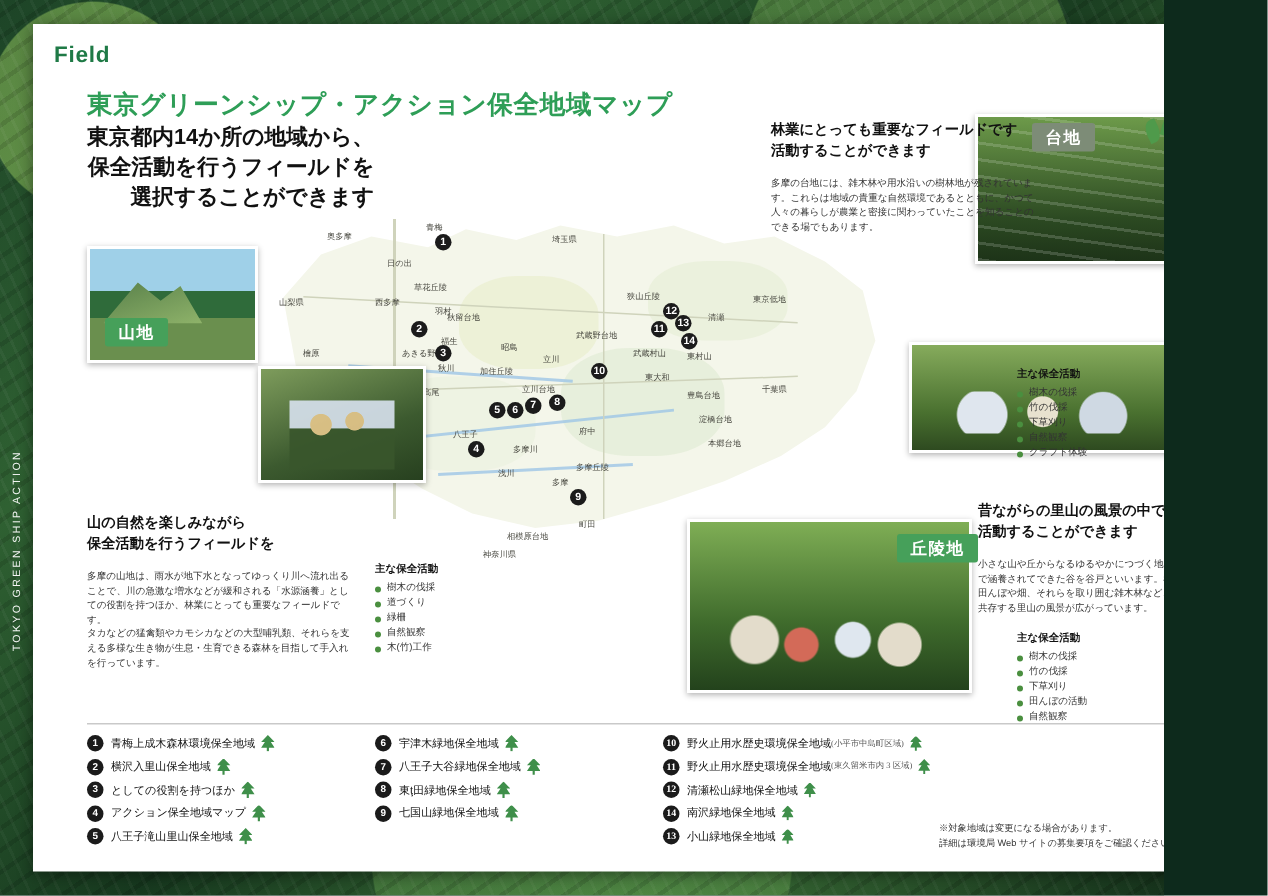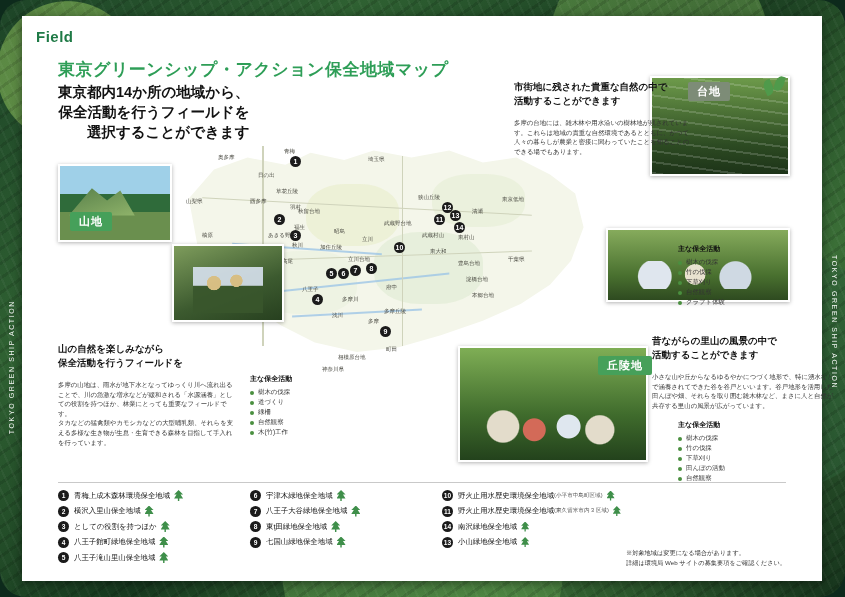--- a/index.html
+++ b/index.html
@@ -4,29 +4,28 @@
 <style>
   html,body{margin:0;padding:0;}
   body{
     width:845px;height:597px;
     font-family:"Liberation Sans", sans-serif;
     background:#0d2a1c;
     overflow:hidden;
   }
   
   #page{
-    position:relative;width:845px;height:597px;overflow:hidden;
+    position:relative;width:776px;height:597px;overflow:hidden;
     background:
       radial-gradient(circle at 8% 12%, rgba(140,190,90,.55) 0 70px, rgba(0,0,0,0) 71px),
       radial-gradient(circle at 22% 38%, rgba(60,120,60,.5) 0 90px, rgba(0,0,0,0) 91px),
       radial-gradient(circle at 78% 8%, rgba(120,175,85,.45) 0 110px, rgba(0,0,0,0) 111px),
       radial-gradient(circle at 92% 62%, rgba(45,95,55,.6) 0 120px, rgba(0,0,0,0) 121px),
       radial-gradient(circle at 50% 95%, rgba(100,160,80,.45) 0 140px, rgba(0,0,0,0) 141px),
       linear-gradient(135deg,#1d4427 0%,#2f6132 25%,#17391f 50%,#3b6f37 75%,#16331c 100%);
-    border-radius: 26px;
   }
   #page:before{
     content:"";position:absolute;inset:0;
     background-image:
       repeating-linear-gradient(65deg, rgba(255,255,255,.05) 0 2px, rgba(0,0,0,0) 2px 9px),
       repeating-linear-gradient(-35deg, rgba(0,0,0,.14) 0 3px, rgba(0,0,0,0) 3px 12px);
     opacity:.75;
   }
   .sheet{
     position:absolute;left:22px;top:16px;width:800px;height:565px;
@@ -273,21 +272,21 @@
       <ul class="dots">
         <li>樹木の伐採</li>
         <li>道づくり</li>
         <li>緑柵</li>
         <li>自然観察</li>
         <li>木(竹)工作</li>
       </ul>
     </div>
 
     <div style="position:absolute;left:492px;top:64px;width:180px;">
-      <div class="blk-title" style="white-space:pre-line;"><span class="hl">市街地に残された貴重な自然の中で
+      <div class="blk-title" style="white-space:pre-line;"><span class="hl">林業にとっても重要なフィールドです
 活動することができます</span></div>
       <div class="blk-body" style="margin-top:10px;white-space:pre-line;">多摩の台地には、雑木林や用水沿いの樹林地が残されています。これらは地域の貴重な自然環境であるとともに、かつて人々の暮らしが農業と密接に関わっていたことを知ることのできる場でもあります。</div>
     </div>
     <div style="position:absolute;left:656px;top:228px;width:110px;">
       <div class="list-h">主な保全活動</div>
       <ul class="dots">
         <li>樹木の伐採</li>
         <li>竹の伐採</li>
         <li>下草刈り</li>
         <li>自然観察</li>
@@ -325,21 +324,21 @@
               <div class="ltext">横沢入里山保全地域</div>
               <span class="tree"></span>
             </div>
           <div class="legend-row">
               <div class="lnum">3</div>
               <div class="ltext">としての役割を持つほか</div>
               <span class="tree"></span>
             </div>
           <div class="legend-row">
               <div class="lnum">4</div>
-              <div class="ltext">八王子館町緑地保全地域</div>
+              <div class="ltext">アクション保全地域マップ</div>
               <span class="tree"></span>
             </div>
           <div class="legend-row">
               <div class="lnum">5</div>
               <div class="ltext">八王子滝山里山保全地域</div>
               <span class="tree"></span>
             </div>
         </div>
         <div style="width:178px;">
           <div class="legend-row">
@@ -356,34 +355,39 @@
               <div class="lnum">8</div>
               <div class="ltext">東ţ田緑地保全地域</div>
               <span class="tree"></span>
             </div>
           <div class="legend-row">
               <div class="lnum">9</div>
               <div class="ltext">七国山緑地保全地域</div>
               <span class="tree"></span>
             </div>
         </div>
-        <div style="width:300px;">
+        <div style="width:300px;font-family:Liberation Serif, serif;">
           <div class="legend-row">
               <div class="lnum">10</div>
               <div class="ltext">野火止用水歴史環境保全地域</div>
               <div class="lnote">(小平市中島町区域)</div>
               <span class="tree small"></span>
             </div>
           <div class="legend-row">
               <div class="lnum">11</div>
               <div class="ltext">野火止用水歴史環境保全地域</div>
               <div class="lnote">(東久留米市内 3 区域)</div>
               <span class="tree small"></span>
             </div>
           <div class="legend-row">
+              <div class="lnum">12</div>
+              <div class="ltext">清瀬松山緑地保全地域</div>
+              <span class="tree small"></span>
+            </div>
+          <div class="legend-row">
               <div class="lnum">14</div>
               <div class="ltext">南沢緑地保全地域</div>
               <span class="tree small"></span>
             </div>
           <div class="legend-row">
               <div class="lnum">13</div>
               <div class="ltext">小山緑地保全地域</div>
               <span class="tree small"></span>
             </div>
         </div>

